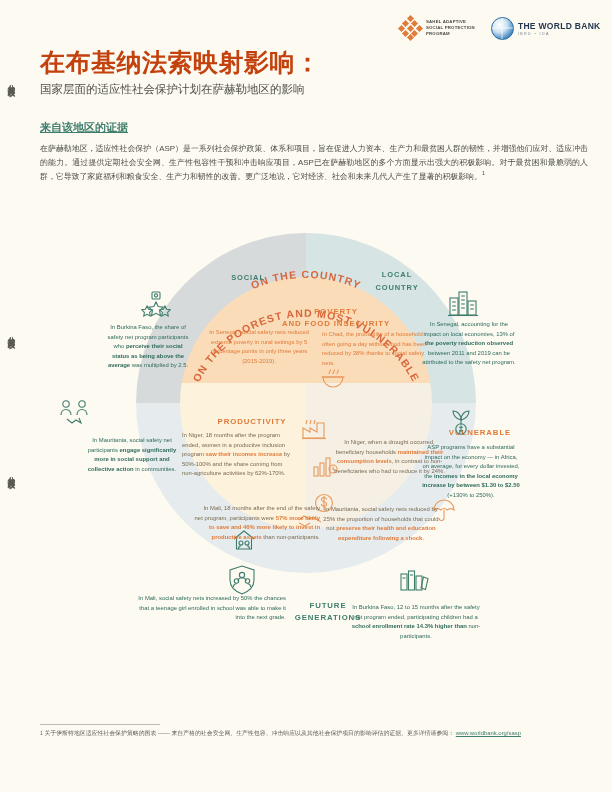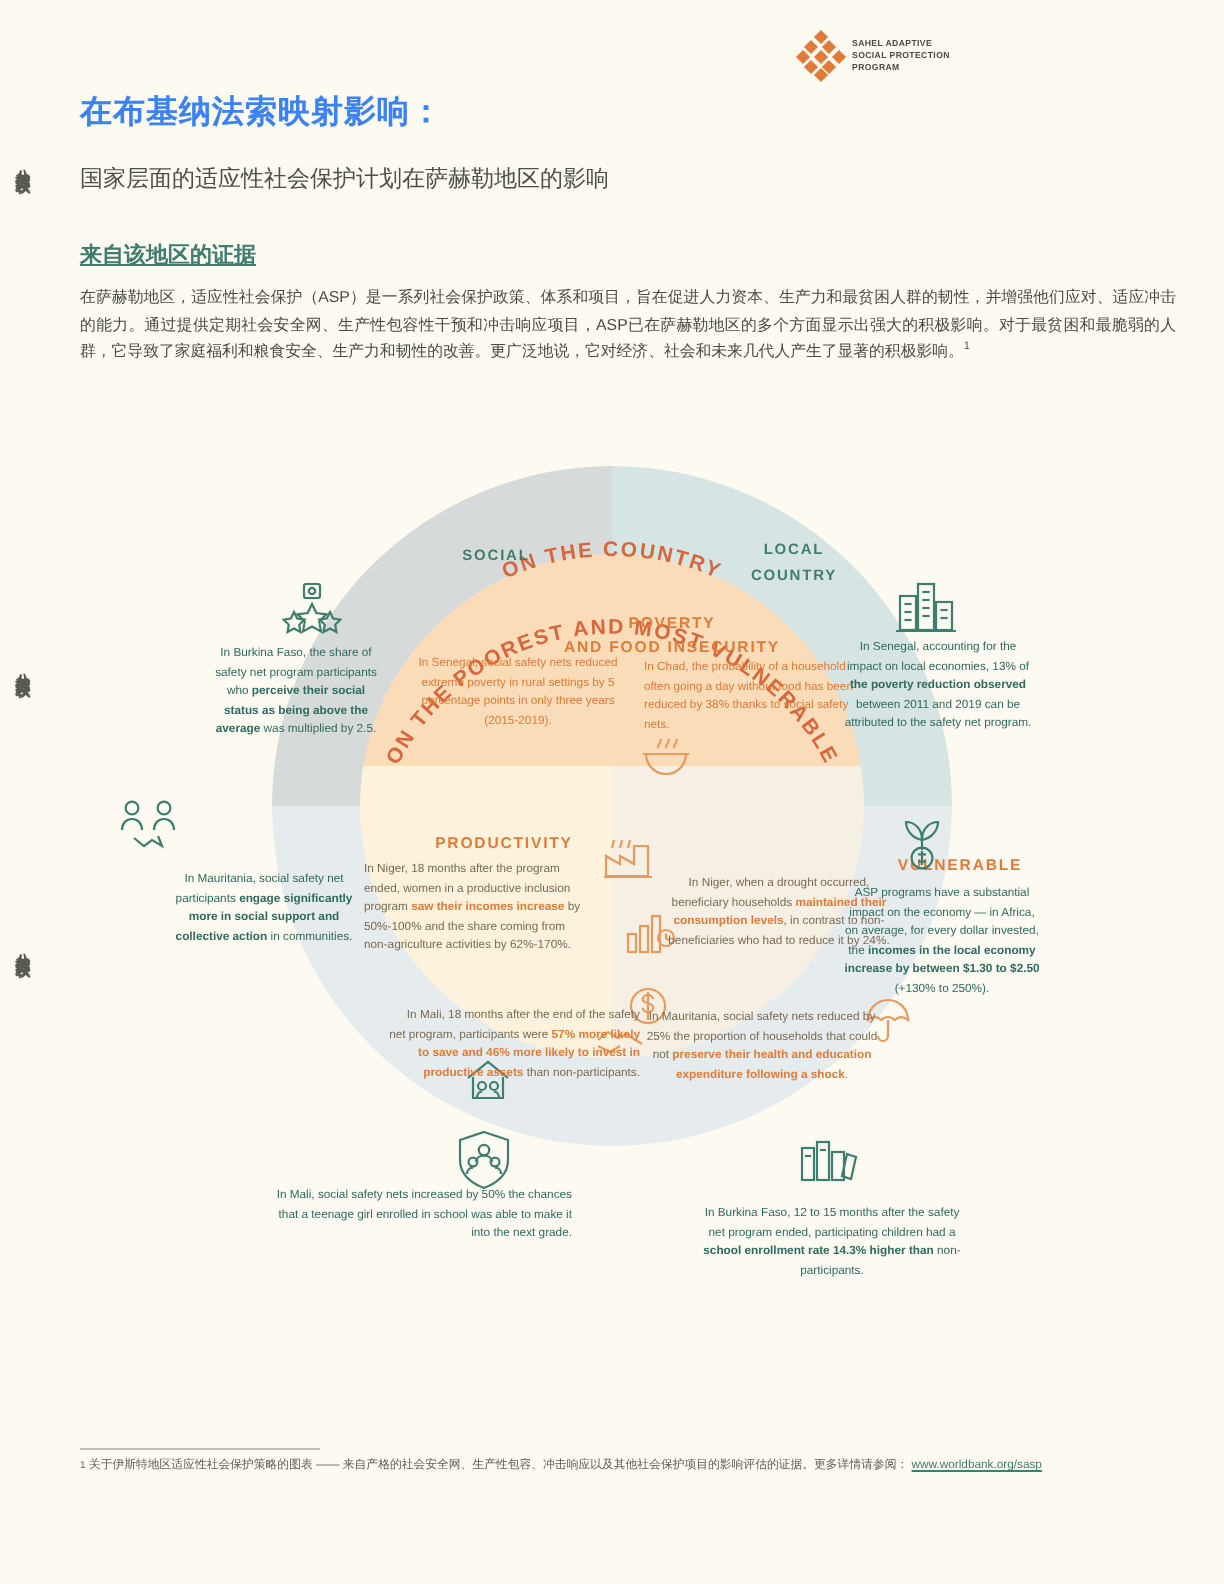--- a/index.html
+++ b/index.html
@@ -35,21 +35,21 @@
     border:1.2px solid #2b6ca3; position:relative; overflow:hidden;
   }
   .logo-wb .globe::before, .logo-wb .globe::after {
     content:""; position:absolute; left:50%; top:0; width:1px; height:100%;
     background:rgba(255,255,255,.75); transform:translateX(-50%);
   }
   .logo-wb .globe::after { top:50%; left:0; width:100%; height:1px; transform:translateY(-50%); }
   .logo-wb .wbtxt .l1 { font-size:8.5px; font-weight:bold; color:#23384f; letter-spacing:.3px; }
   .logo-wb .wbtxt .l2 { font-size:3.6px; color:#6f7e8c; letter-spacing:1.4px; margin-top:1px; }
 
-  .title { position:absolute; left:40px; top:46px; font-size:16px; font-weight:bold; color:#3b82f6; letter-spacing:.5px; }
+  .title { position:absolute; left:40px; top:46px; font-size:25px; font-weight:bold; color:#c2410c; letter-spacing:.5px; }
   .subtitle { position:absolute; left:40px; top:82px; font-size:11.5px; color:#4e4e48; }
   .sec-head { position:absolute; left:40px; top:120px; font-size:11px; font-weight:bold; color:#3f7d6d;text-decoration:underline; }
   .intro { position:absolute; left:40px; top:142px; width:548px; font-size:7.9px; line-height:1.72; color:#4a4a44; text-align:justify; }
   .intro sup { font-size:5.5px; }
 
   
   .diagram { position:absolute; left:31px; top:228px; width:550px; height:460px; }
   .disc {
     position:absolute; left:105px; top:5px; width:340px; height:340px;
     border-radius:50%; overflow:hidden;
@@ -121,20 +121,27 @@
       <i style="left:5px;top:14.5px"></i>
         <i style="left:14px;top:14.5px"></i>
         <i style="left:9.5px;top:19px"></i>
     </div>
     <div class="txt">
       <div>SAHEL ADAPTIVE</div>
       <div>SOCIAL PROTECTION</div>
       <div>PROGRAM</div>
     </div>
   </div>
+  <div class="logo-wb">
+    <div class="globe"></div>
+    <div class="wbtxt">
+      <div class="l1">THE WORLD BANK</div>
+      <div class="l2">IBRD • IDA</div>
+    </div>
+  </div>
 </div>
 
 <div class="title">在布基纳法索映射影响：</div>
 <div class="subtitle">国家层面的适应性社会保护计划在萨赫勒地区的影响</div>
 <div class="sec-head">来自该地区的证据</div>
 <div class="intro"><span>在萨赫勒地区，适应性社会保护（ASP）是一系列社会保护政策、体系和项目，旨在促进人力资本、生产力和最贫困人群的韧性，并增强他们应对、适应冲击的能力。通过提供定期社会安全网、生产性包容性干预和冲击响应项目，ASP已在萨赫勒地区的多个方面显示出强大的积极影响。对于最贫困和最脆弱的人群，它导致了家庭福利和粮食安全、生产力和韧性的改善。更广泛地说，它对经济、社会和未来几代人产生了显著的积极影响。</span><sup>1</sup></div>
 
 <div class="diagram">
 
   <div class="disc">
@@ -165,20 +172,24 @@
   <div class="lbl lbl-local">
     <div>LOCAL</div>
     <div>COUNTRY</div>
   </div>
   <div class="lbl lbl-poverty">
     <div>POVERTY</div>
     <div>AND FOOD INSECURITY</div>
   </div>
   <div class="lbl lbl-prod">PRODUCTIVITY</div>
   <div class="lbl lbl-resil">VULNERABLE</div>
+  <div class="lbl lbl-future">
+    <div>FUTURE</div>
+    <div>GENERATIONS</div>
+  </div>
 
   <div class="ico" style="left:110px;top:62px;">
     <svg width="30" height="30" viewBox="0 0 30 30" fill="none" stroke="#3f7d6d" stroke-width="1.1">
       <rect x="11" y="2" width="8" height="7" rx="1"></rect>
         <circle cx="15" cy="5.5" r="1.6"></circle>
       <path d="M15 12 l2.2 4.5 5 .7 -3.6 3.5 .9 5 -4.5-2.4 -4.5 2.4 .9-5 -3.6-3.5 5-.7z"></path>
       <path d="M6 16 l1.6 3.3 3.6.5 -2.6 2.6 .6 3.6 -3.2-1.7 -3.2 1.7 .6-3.6 -2.6-2.6 3.6-.5z"></path>
       <path d="M24 16 l1.6 3.3 3.6.5 -2.6 2.6 .6 3.6 -3.2-1.7 -3.2 1.7 .6-3.6 -2.6-2.6 3.6-.5z"></path>
     </svg>
   </div>

